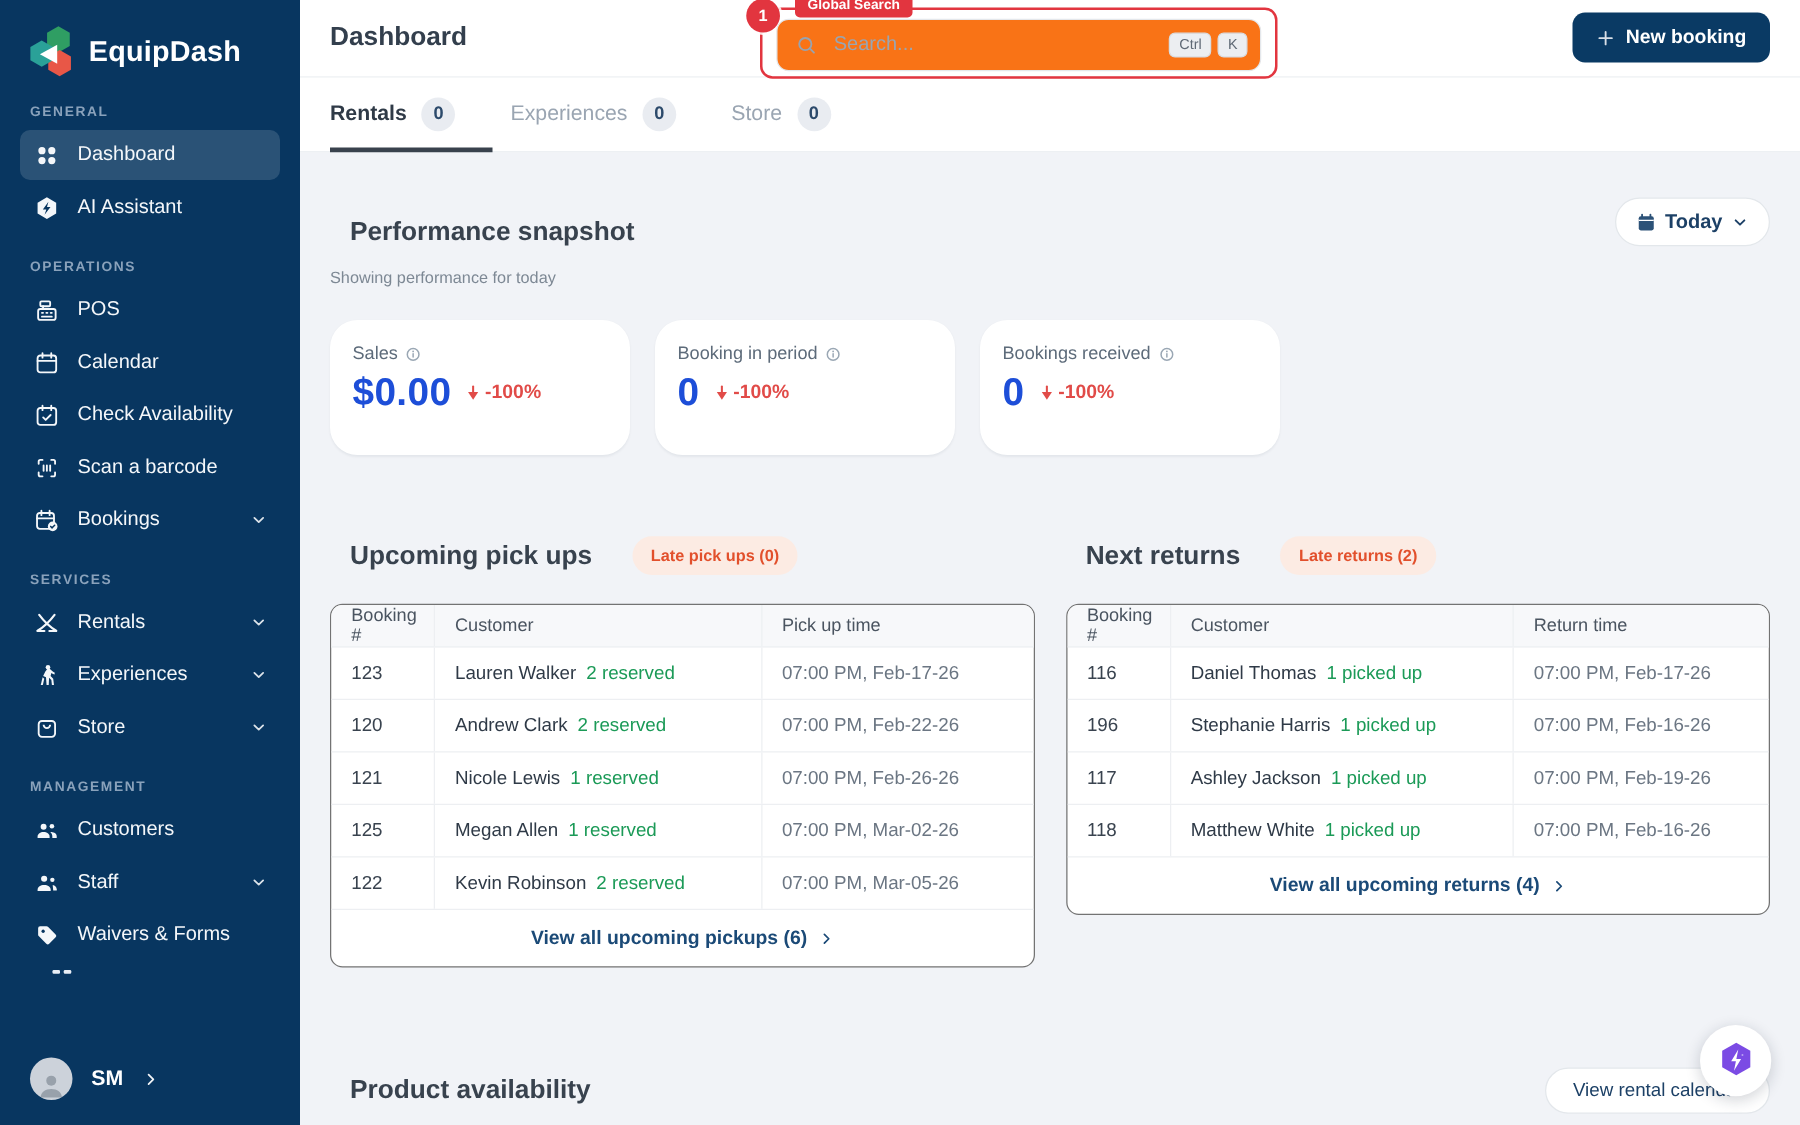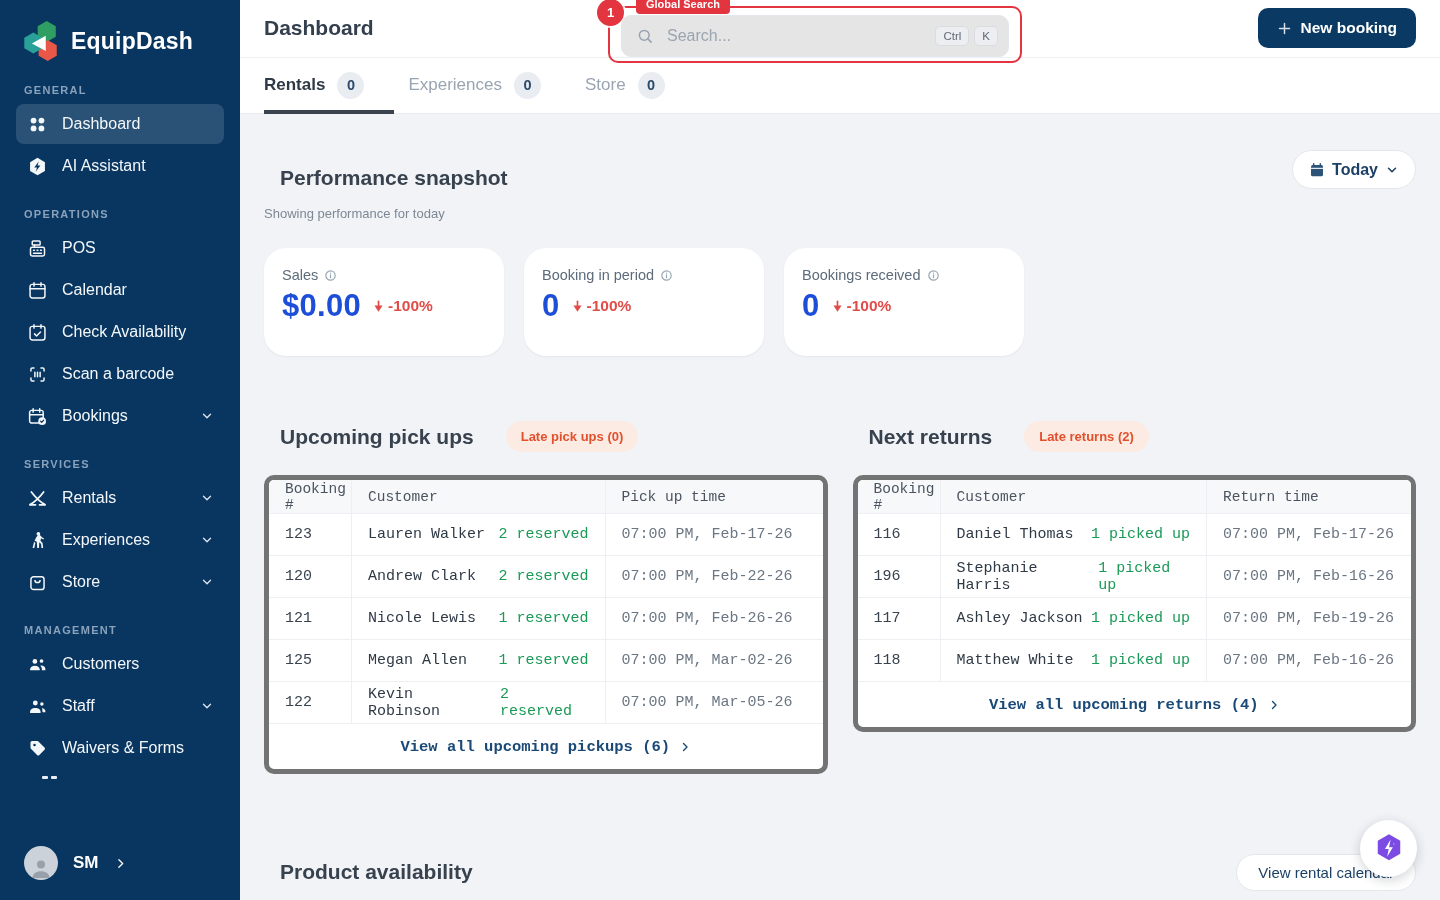--- a/index.html
+++ b/index.html
@@ -59,21 +59,21 @@
     background:#e2353f; color:#fff; font-size:13px; font-weight:700;
     display:flex; align-items:center; justify-content:center;
     box-shadow:0 0 0 2px rgba(255,255,255,.85);
   }
   .ann-label {
     position:absolute; left:26px; top:-13px; background:#e2353f; color:#fff;
     font-size:11px; font-weight:700; padding:3px 10px 4px; border-radius:4px; white-space:nowrap;
   }
   .search-box {
     position:absolute; left:11px; top:7px; width:388px; height:42px;
-    background:#e5e5e5; border:1px solid #e4e7eb; border-radius:10px;
+    background:#f97316; border:1px solid #e4e7eb; border-radius:10px;
     display:flex; align-items:center; padding:0 10px 0 14px; cursor:text;
   }
   .search-box .sicon { display:flex; margin-right:11px; }
   .search-box .sicon svg { width:18px; height:18px; }
   .search-box input {
     border:none; outline:none; flex:1; font-size:16px; min-width:0;
     font-family:inherit; color:#39434f; background:transparent;
   }
   .search-box input::placeholder { color:#9aa5b1; }
   .kbds { display:flex; gap:5px; }
@@ -117,29 +117,29 @@
   .card-label .iicon { display:flex; } .card-label .iicon svg { width:13px; height:13px; }
   .card-value-row { display:flex; align-items:center; gap:10px; margin-top:5px; }
   .card-value { font-size:31px; font-weight:700; color:#1d4ed8; letter-spacing:.3px; }
   .delta { display:flex; align-items:center; gap:2px; color:#e14b48; font-size:15.5px; font-weight:600; }
   .delta svg { width:15px; height:15px; }
 
   .tables-row { display:flex; gap:25px; margin-top:64px; }
   .table-col { flex:1; min-width:0; }
   .table-head-row { display:flex; align-items:center; gap:16px; margin-bottom:22px; height:33px; }
   .late-badge { background:#fcebe3; color:#e2502c; font-size:13px; font-weight:600; border-radius:17px; padding:8px 15px; }
-  .data-table { background:#fff; border:5px solid #737373; border-radius:10px; overflow:hidden;font-family:Liberation Mono, monospace; }
+  .data-table { background:#fff; border:1px solid #737373; border-radius:10px; overflow:hidden; }
   .t-row { display:grid; grid-template-columns:82px 1fr 218px; }
   .returns-table .t-row { grid-template-columns:82px 1fr 205px; }
   .t-row.head { background:#f7f8fa; }
   .t-row.head .t-cell { height:33px; font-size:14.5px; color:#4a5460; }
   .t-row { border-bottom:1px solid #edeff2; }
   .t-cell { padding:0 16px; height:41px; display:flex; align-items:center; font-size:15px; color:#39434f; }
   .t-cell + .t-cell { border-left:1px solid #edeff2; }
-  .cust-cell { justify-content:space-between; gap:8px; }
+  .cust-cell { gap:8px; }
   .cust-name { color:#2f3a47; }
   .status { color:#1b9a57; }
   .time-cell { color:#6b7683; }
   .t-footer { height:45px; display:flex; align-items:center; justify-content:center; gap:9px; font-size:15.5px; font-weight:600; color:#1b4a77; cursor:pointer; }
   .t-footer svg { width:12px; height:12px; }
 
   .availability-row { display:flex; align-items:center; margin-top:70px; }
   .view-calendar-btn {
     margin-left:auto; height:37px; background:#fff; border:1px solid #e3e7eb; border-radius:19px;
     padding:0 21px; font-size:15px; color:#1c4066; cursor:pointer; font-family:inherit;

